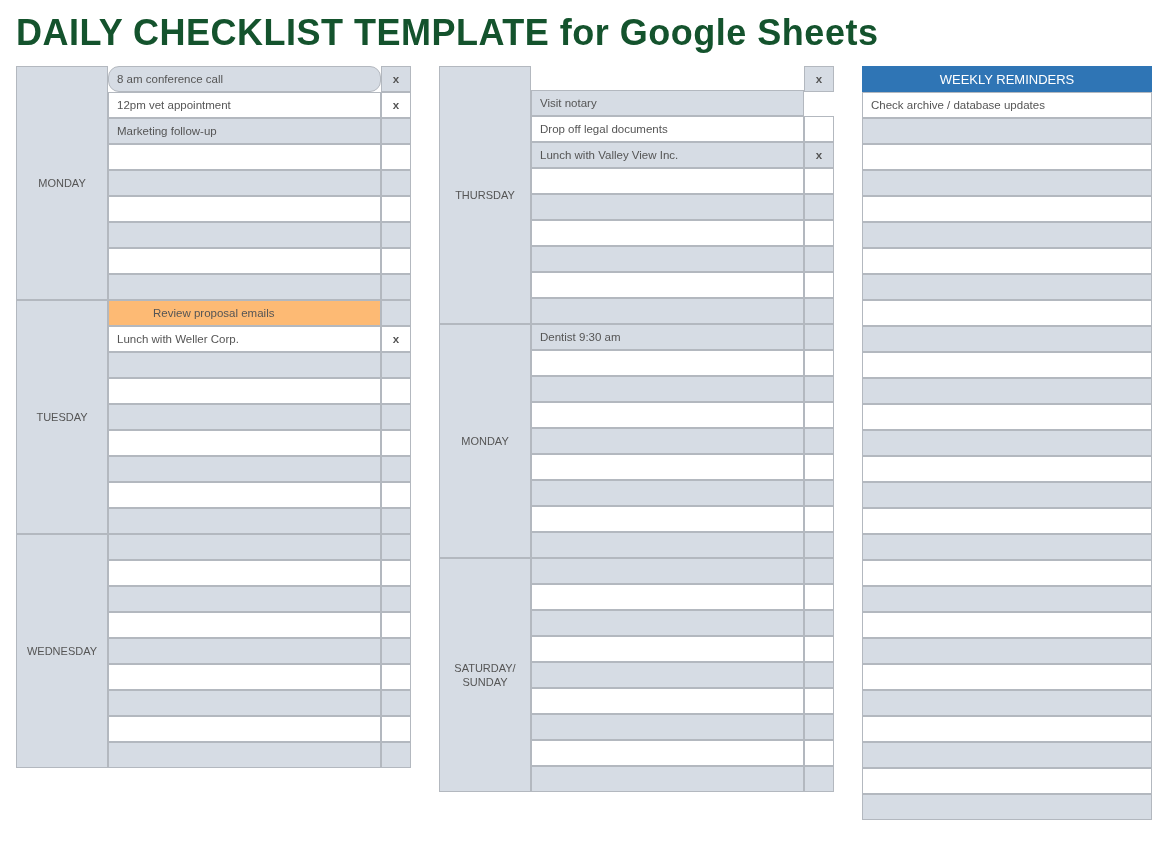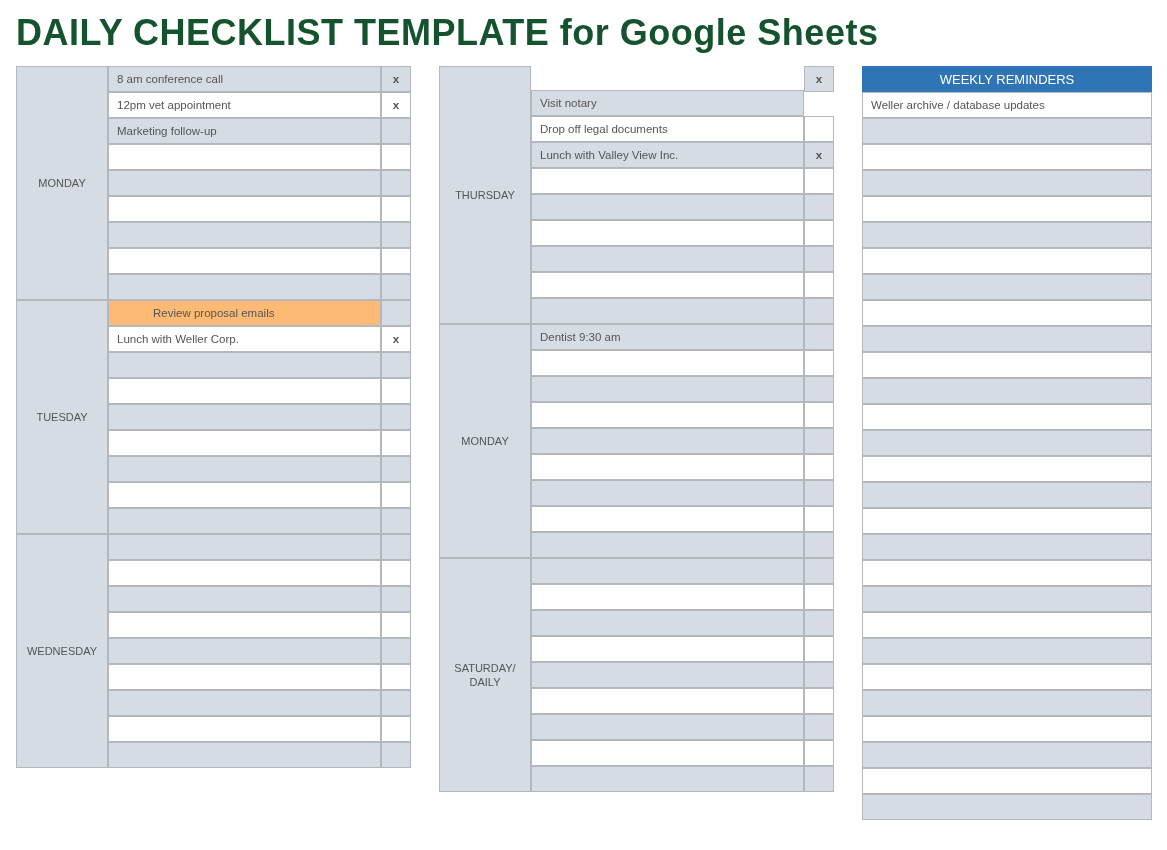--- a/index.html
+++ b/index.html
@@ -84,21 +84,21 @@
 </style>
 </head>
 <body>
 
 <div class="title">DAILY CHECKLIST TEMPLATE for Google Sheets</div>
 
 <div class="layout">
   <div class="col" id="col-left">
       <div class="day-block">
         <div class="day-label">MONDAY</div>
-        <div class="task-cell" style="background: rgb(214, 220, 228);">8 am conference call</div>
+        <div class="task-cell" style="background: rgb(214, 220, 228); border-radius: 11px;">8 am conference call</div>
         <div class="mark-cell" style="background: rgb(214, 220, 228);">x</div>
         <div class="task-cell">12pm vet appointment</div>
         <div class="mark-cell">x</div>
         <div class="task-cell" style="background: rgb(214, 220, 228);">Marketing follow-up</div>
         <div class="mark-cell" style="background: rgb(214, 220, 228);"></div>
         <div class="task-cell"></div>
         <div class="mark-cell"></div>
         <div class="task-cell" style="background: rgb(214, 220, 228);"></div>
         <div class="mark-cell" style="background: rgb(214, 220, 228);"></div>
         <div class="task-cell"></div>
@@ -190,21 +190,21 @@
         <div class="task-cell"></div>
         <div class="mark-cell"></div>
         <div class="task-cell" style="background: rgb(214, 220, 228);"></div>
         <div class="mark-cell" style="background: rgb(214, 220, 228);"></div>
         <div class="task-cell"></div>
         <div class="mark-cell"></div>
         <div class="task-cell" style="background: rgb(214, 220, 228);"></div>
         <div class="mark-cell" style="background: rgb(214, 220, 228);"></div>
       </div>
       <div class="day-block">
-        <div class="day-label">SATURDAY/ DAILY</div>
+        <div class="day-label">SATURDAY/ SUNDAY</div>
         <div class="task-cell" style="background: rgb(214, 220, 228);"></div>
         <div class="mark-cell" style="background: rgb(214, 220, 228);"></div>
         <div class="task-cell"></div>
         <div class="mark-cell"></div>
         <div class="task-cell" style="background: rgb(214, 220, 228);"></div>
         <div class="mark-cell" style="background: rgb(214, 220, 228);"></div>
         <div class="task-cell"></div>
         <div class="mark-cell"></div>
         <div class="task-cell" style="background: rgb(214, 220, 228);"></div>
         <div class="mark-cell" style="background: rgb(214, 220, 228);"></div>
@@ -213,21 +213,21 @@
         <div class="task-cell" style="background: rgb(214, 220, 228);"></div>
         <div class="mark-cell" style="background: rgb(214, 220, 228);"></div>
         <div class="task-cell"></div>
         <div class="mark-cell"></div>
         <div class="task-cell" style="background: rgb(214, 220, 228);"></div>
         <div class="mark-cell" style="background: rgb(214, 220, 228);"></div>
       </div>
     </div>
   <div class="col reminders" id="col-rem">
       <div class="rem-header">WEEKLY REMINDERS</div>
-      <div class="rem-cell">Weller archive / database updates</div>
+      <div class="rem-cell">Check archive / database updates</div>
       <div class="rem-cell shaded"></div>
       <div class="rem-cell"></div>
       <div class="rem-cell shaded"></div>
       <div class="rem-cell"></div>
       <div class="rem-cell shaded"></div>
       <div class="rem-cell"></div>
       <div class="rem-cell shaded"></div>
       <div class="rem-cell"></div>
       <div class="rem-cell shaded"></div>
       <div class="rem-cell"></div>

